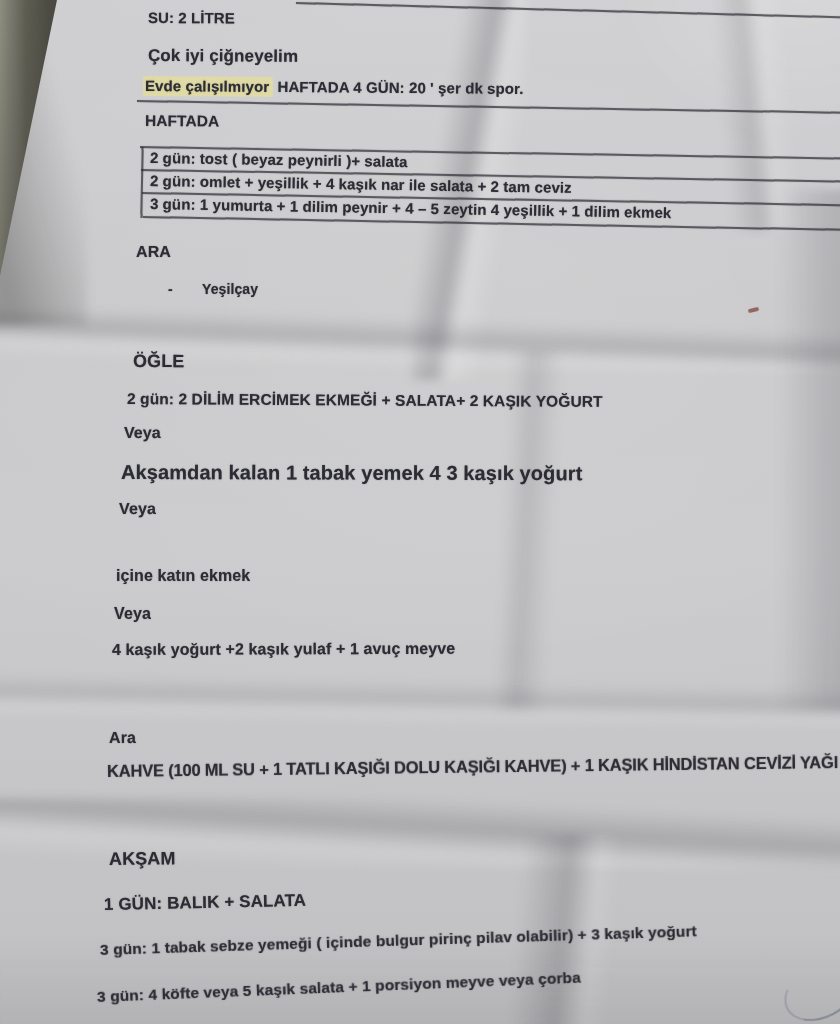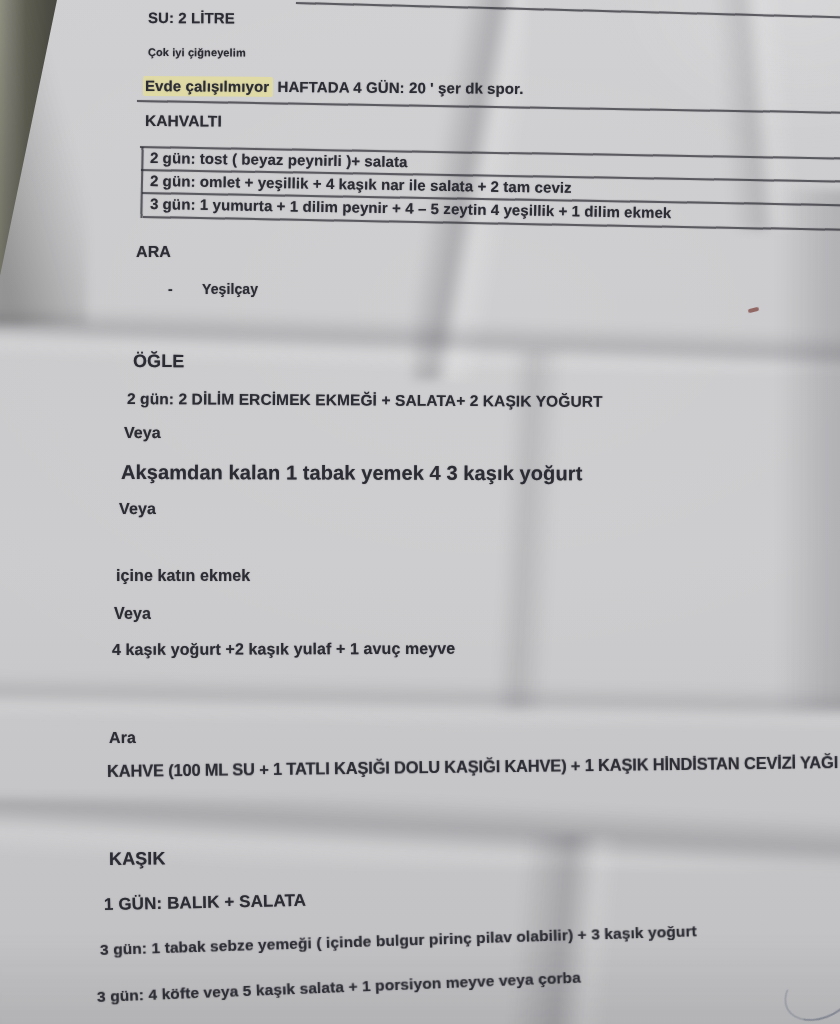--- a/index.html
+++ b/index.html
@@ -72,25 +72,25 @@
 
   <div class="rule" style="left:296px;top:2px;width:560px;transform:rotate(1.5deg);"></div>
   <div class="rule" style="left:137px;top:100px;width:716px;transform:rotate(.95deg);"></div>
   <div class="rule" style="left:140px;top:146px;width:713px;transform:rotate(.95deg);"></div>
   <div class="rule" style="left:141px;top:169px;width:712px;transform:rotate(.95deg);"></div>
   <div class="rule" style="left:142px;top:192px;width:711px;transform:rotate(1deg);"></div>
   <div class="rule" style="left:143px;top:216px;width:710px;transform:rotate(1.05deg);"></div>
   <div class="rule v" style="left:141px;top:147px;height:71px;transform:rotate(.9deg);"></div>
 
   <div class="t" style="left:148px;top:9px;font-size:15px;--r:.3deg">SU: 2 LİTRE</div>
-  <div class="t" style="left:148px;top:46px;font-size:11px;--r:.3deg">Çok iyi çiğneyelim</div>
+  <div class="t" style="left:148px;top:46px;font-size:17px;--r:.3deg">Çok iyi çiğneyelim</div>
   <div class="t" style="left:146px;top:77px;font-size:15px;--r:.45deg">
     <span class="hl">Evde çalışılmıyor</span><span> HAFTADA 4 GÜN: 20 ' şer dk spor.</span>
   </div>
-  <div class="t" style="left:145px;top:112px;font-size:15.5px;--r:.4deg">KAHVALTI</div>
+  <div class="t" style="left:145px;top:112px;font-size:15.5px;--r:.4deg">HAFTADA</div>
 
   <div class="t" style="left:150px;top:149px;font-size:15px;--r:.9deg">2 gün: tost ( beyaz peynirli )+ salata</div>
   <div class="t" style="left:150px;top:172px;font-size:15px;--r:.95deg">2 gün: omlet + yeşillik + 4 kaşık nar ile salata  + 2 tam ceviz</div>
   <div class="t" style="left:150px;top:195px;font-size:15px;--r:1deg">3 gün: 1 yumurta + 1 dilim peynir + 4 – 5 zeytin 4 yeşillik + 1 dilim ekmek</div>
 
   <div class="t" style="left:136px;top:243px;font-size:16px;--r:.2deg">ARA</div>
   <div class="t" style="left:168px;top:281px;font-size:14px;--r:0deg">
     <span class="dash">-</span><span>Yeşilçay</span>
   </div>
 
@@ -99,21 +99,21 @@
   <div class="t" style="left:124px;top:424px;font-size:16px;--r:.2deg">Veya</div>
   <div class="t" style="left:121px;top:461px;font-size:20px;--r:.15deg">Akşamdan kalan 1 tabak yemek 4 3 kaşık yoğurt</div>
   <div class="t" style="left:119px;top:500px;font-size:16px;--r:.1deg">Veya</div>
   <div class="t" style="left:116px;top:567px;font-size:16px;--r:0deg">içine katın ekmek</div>
   <div class="t" style="left:114px;top:605px;font-size:16px;--r:0deg">Veya</div>
   <div class="t" style="left:112px;top:641px;font-size:16px;--r:-.2deg">4 kaşık yoğurt +2 kaşık yulaf + 1 avuç meyve</div>
 
   <div class="t" style="left:109px;top:729px;font-size:16px;--r:-.3deg">Ara</div>
   <div class="t soft" style="left:107px;top:762px;font-size:16.5px;letter-spacing:-.2px;--r:-.7deg">KAHVE (100 ML SU + 1 TATLI KAŞIĞI DOLU KAŞIĞI KAHVE) + 1 KAŞIK HİNDİSTAN CEVİZİ YAĞI</div>
 
-  <div class="t" style="left:109px;top:849px;font-size:18px;--r:-.6deg">KAŞIK</div>
+  <div class="t" style="left:109px;top:849px;font-size:18px;--r:-.6deg">AKŞAM</div>
   <div class="t" style="left:104px;top:895px;font-size:17px;--r:-1.2deg">1 GÜN: BALIK + SALATA</div>
   <div class="t soft" style="left:100px;top:941px;font-size:15.5px;--r:-1.8deg">3 gün: 1 tabak sebze yemeği ( içinde bulgur pirinç pilav olabilir) + 3 kaşık yoğurt</div>
   <div class="t soft" style="left:97px;top:988px;font-size:15.5px;--r:-2.3deg">3 gün: 4 köfte veya 5 kaşık salata + 1 porsiyon meyve veya çorba</div>
 
   <div id="red-mark"></div>
   <div id="pen-arc"></div>
 
 </div>
 
 </body></html>

